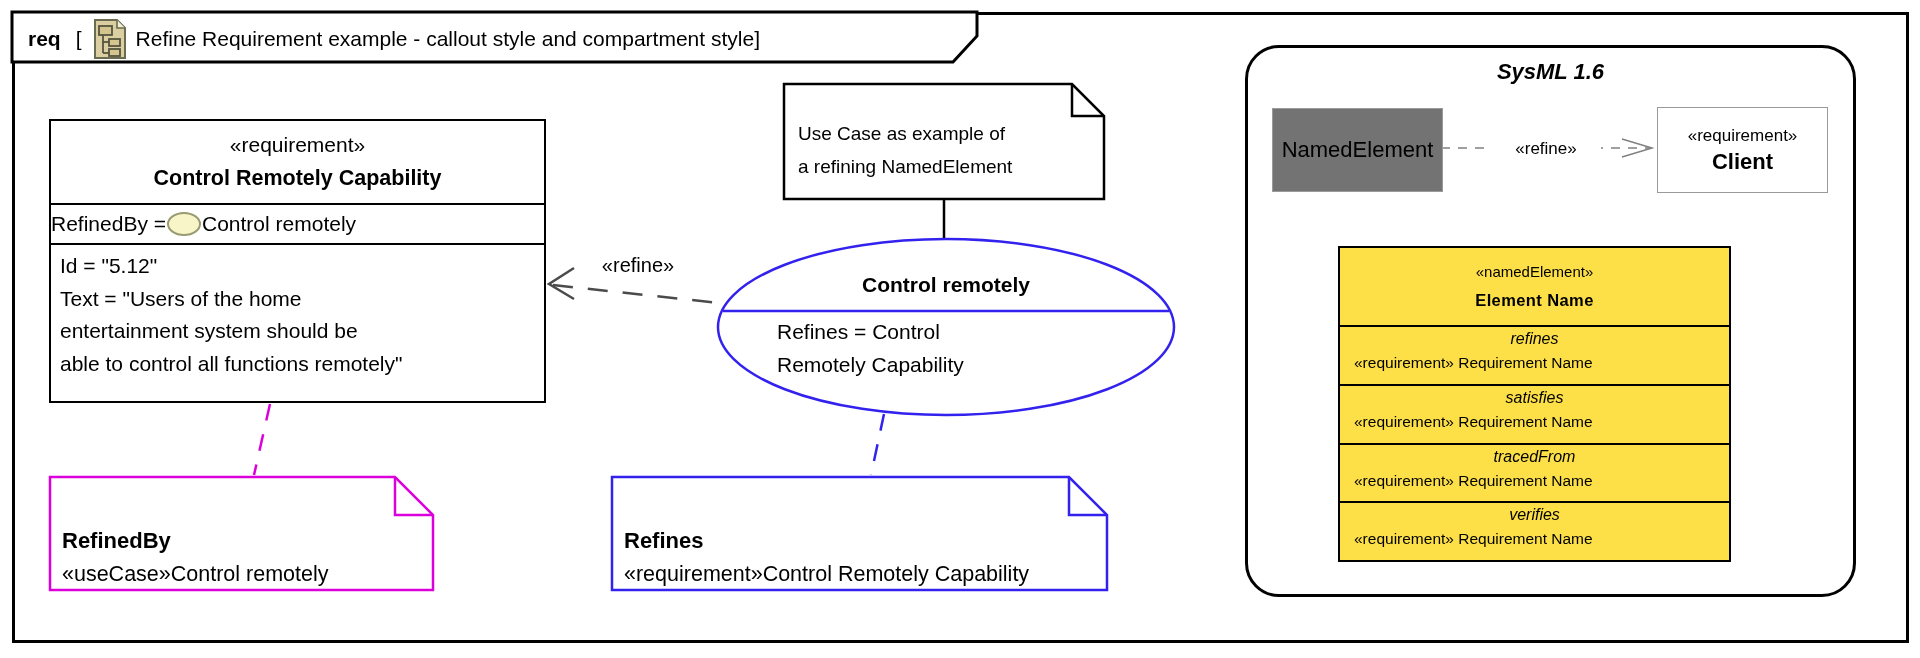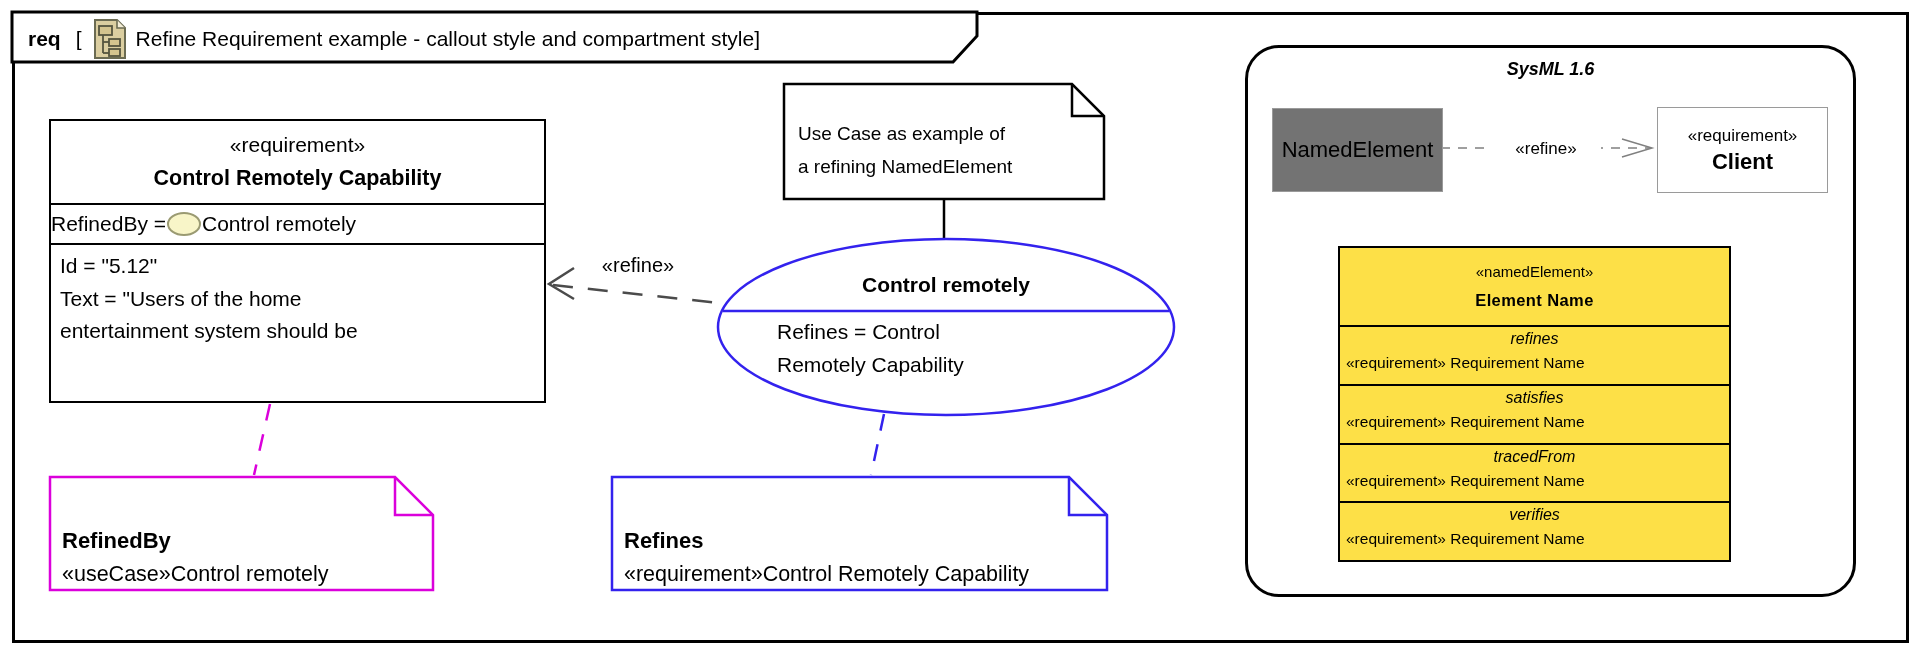--- a/index.html
+++ b/index.html
@@ -40,37 +40,37 @@
 
   
   .note-text{line-height:33.5px;}
   .note-text .t{font-weight:bold;font-size:22px;}
   .note-text .b{font-size:21.5px;}
   #refinedby-text{left:62px;top:524px;}
   #refines-text{left:624px;top:524px;}
 
   
   #panel{left:1245px;top:45px;width:605px;height:546px;border:3px solid #000;border-radius:34px;background:transparent;}
-  #panel-title{left:0;top:11px;width:100%;text-align:center;font-weight:bold;font-style:italic;font-size:18px;}
+  #panel-title{left:0;top:11px;width:100%;text-align:center;font-weight:bold;font-style:italic;font-size:22px;}
   #ne-box{left:24px;top:60px;width:169px;height:82px;border:1.5px solid var(--box-gray,#9A9A9A);background:#737373;
       display:flex;align-items:center;justify-content:center;font-size:22px;}
   #client-box{left:409px;top:59px;width:169px;height:84px;border:1.5px solid var(--box-gray,#9A9A9A);background:#fff;
       display:flex;flex-direction:column;align-items:center;justify-content:center;gap:3px;font-size:17px;}
   #client-box .name{font-weight:bold;font-size:22px;}
   #panel-refine-label{left:243px;top:91px;width:110px;text-align:center;font-size:17px;background:#fff;}
 
   
   #ctable{left:90px;top:198px;width:389px;height:312px;border:2.5px solid #000;background:#fde047;display:flex;flex-direction:column;}
   #ctable .thead{height:77px;border-bottom:2.5px solid #000;display:flex;flex-direction:column;align-items:center;justify-content:center;gap:11px;}
   #ctable .thead .stereo{font-size:15px;}
   #ctable .thead .name{font-size:16.5px;font-weight:bold;letter-spacing:.4px;}
   #ctable .trow{flex:1;border-bottom:2.5px solid #000;display:flex;flex-direction:column;padding:3px 0 4px;}
   #ctable .trow:last-child{border-bottom:none;}
   #ctable .trow .rel{text-align:center;font-style:italic;font-size:16px;}
-  #ctable .trow .val{font-size:15.5px;padding-left:6px;margin-top:6px;}
+  #ctable .trow .val{font-size:15.5px;padding-left:14px;margin-top:6px;}
 
   
   .s-black{stroke:#000;}
   .s-blue{stroke:var(--blue,#3322EE);}
   .s-magenta{stroke:var(--magenta,#DB00DB);}
   .s-dgray{stroke:var(--dash-gray,#4B4B4B);}
   .s-pgray{stroke:var(--arrow-gray,#808080);}
 </style>
 </head>
 <body>
@@ -128,20 +128,21 @@
   </div>
   <div class="refrow">
     <span>RefinedBy = </span>
     <span class="uc-ellipse-icon"></span>
     <span>Control remotely</span>
   </div>
   <div class="bodytxt">
     <div>Id = "5.12"</div>
     <div>Text = "Users of the home</div>
     <div>entertainment system should be</div>
+    <div>able to control all functions remotely"</div>
   </div>
 </div>
 
 <div id="ucnote-text" class="abs content">
   <div>Use Case as example of</div>
   <div>a refining NamedElement</div>
 </div>
 
 <div id="refine-label" class="abs content">«refine»</div>
 

